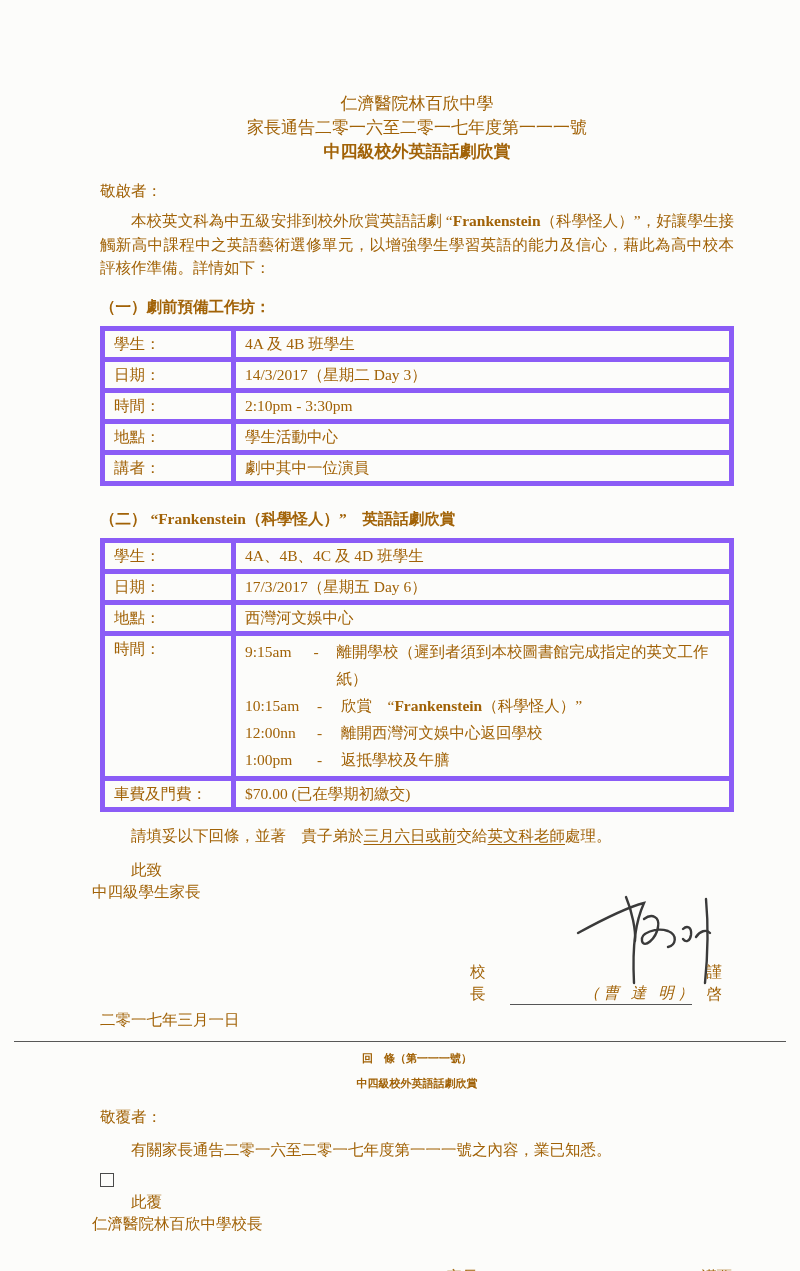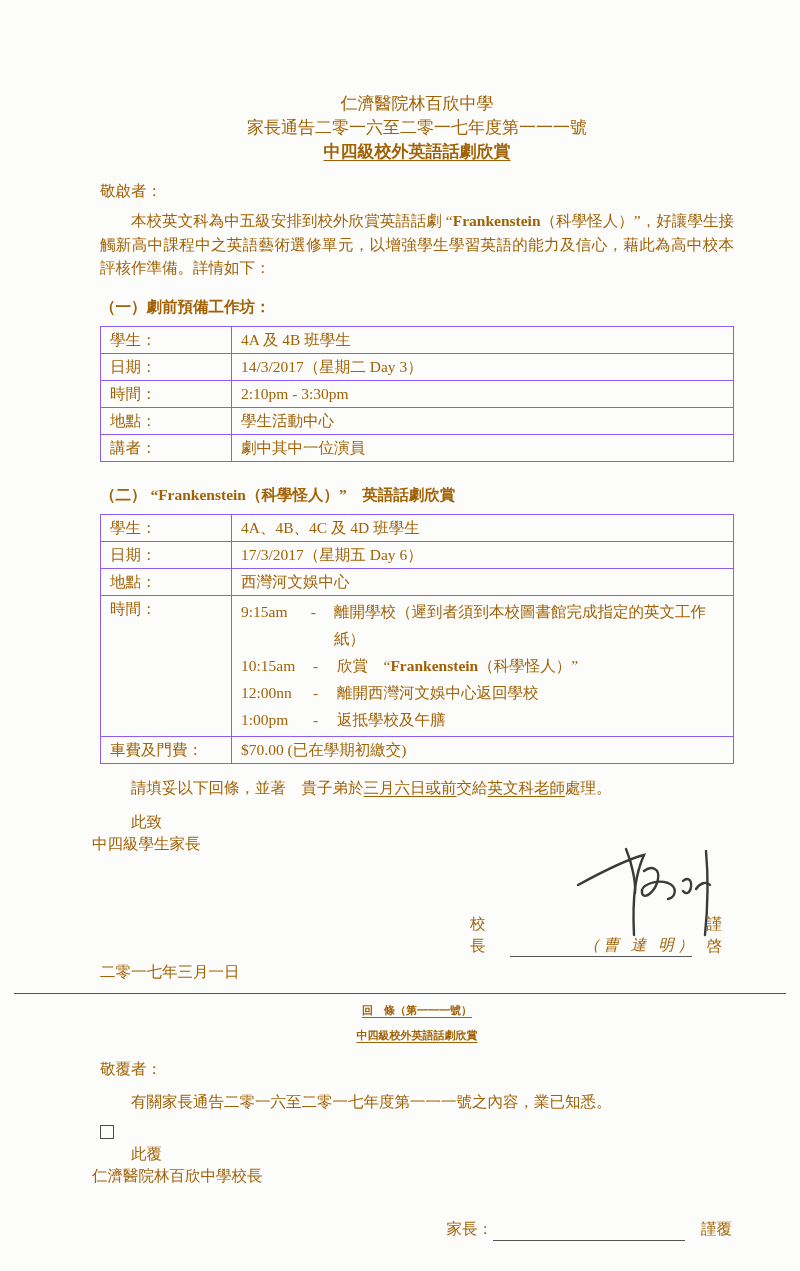--- a/index.html
+++ b/index.html
@@ -10,31 +10,31 @@
     width: 800px; height: 1271px;
     background: #fcfcfa;
     color: #a16207;
     font-family: "Liberation Serif", "DejaVu Serif", serif;
     font-size: 15.5px;
     overflow: hidden;
   }
   .content { padding: 92px 66px 0 100px; }
   .center { text-align: center; }
   .hdr-line { font-size: 17px; line-height: 24px; }
-  .title-u { font-weight: bold; text-decoration: underline; text-underline-offset: 3px; margin-top: 40px; }
+  .title-u { font-weight: bold; text-underline-offset: 3px; margin-top: 40px; }
   .salutation { margin-top: 15px; line-height: 23px; }
   .para { margin-top: 7px; line-height: 23.5px; text-indent: 2em; text-align: justify; }
   .sec-heading { margin-top: 15px; font-weight: bold; line-height: 23px; }
   table.info {
     width: 100%;
     border-collapse: collapse;
     margin-top: 8px;
   }
   table.info td {
-    border: 1px solid #8b5cf6;
+    border: 5px solid #8b5cf6;
     padding: 2.5px 9px;
     line-height: 21px;
     vertical-align: top;
   }
   td.lbl { width: 131px; }
   .tline { display: flex; line-height: 27px; }
   .tline .tt { width: 72px; }
   .tline .dash { width: 24px; }
   u { text-underline-offset: 3px; }
   .regards { margin-top: 12px; text-indent: 2em; line-height: 22px; }

